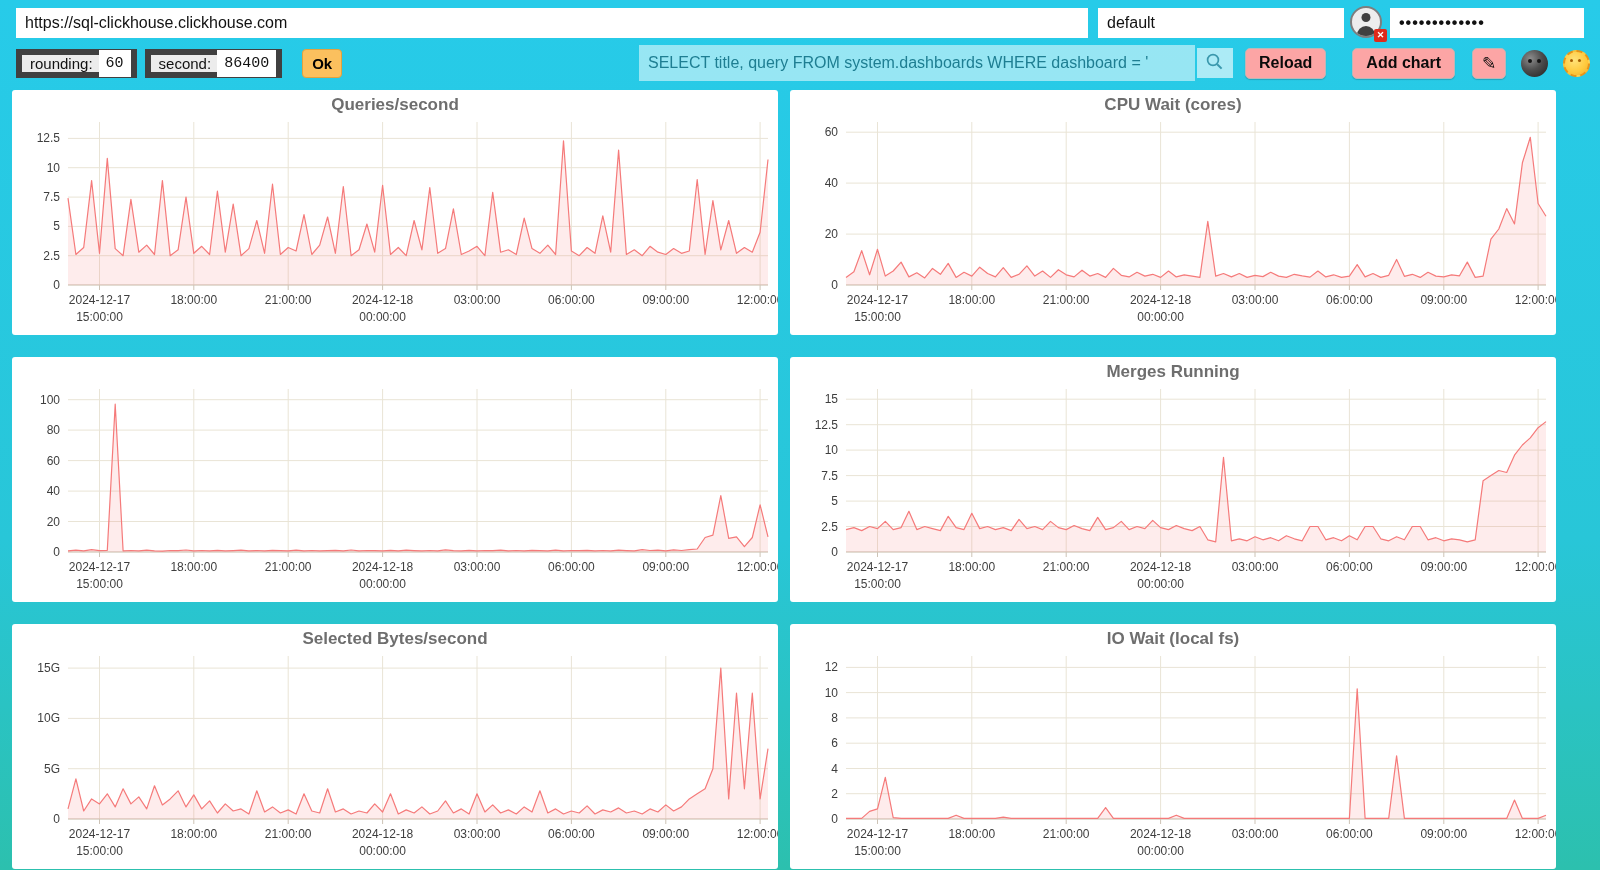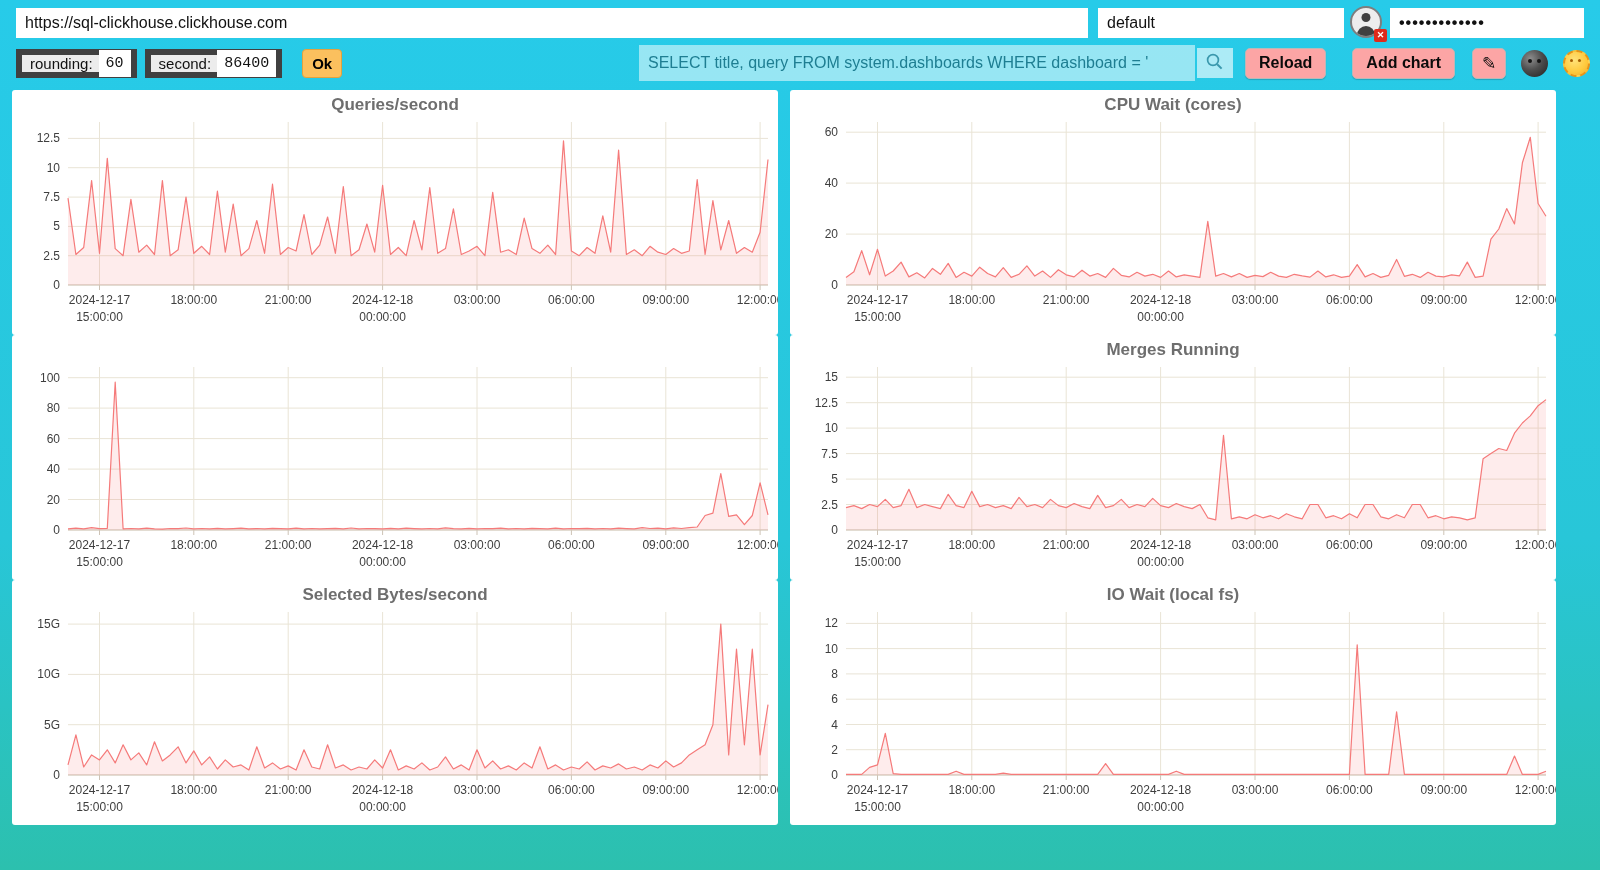--- a/index.html
+++ b/index.html
@@ -47,21 +47,21 @@
   .reload-btn { margin-left:12px; }
   .add-btn { margin-left:26px; }
   .edit-btn { margin-left:17px; width:34px; padding:0; font-size:17px; font-weight:400; }
   .emoji { width:27px; height:27px; border-radius:50%; margin-left:15px; cursor:pointer; position:relative; }
   .moon { background: radial-gradient(circle at 35% 32%, #8d8d8d 0%, #4e4e4e 45%, #1f1f1f 100%); }
   .moon:before { content:""; position:absolute; left:7px; top:9px; width:4px; height:4px; border-radius:50%; background:#151515; box-shadow:9px 0 0 #151515; }
   .sun { background: radial-gradient(circle at 40% 35%, #ffe27a 0%, #ffc93c 60%, #f2a92c 100%); border:2px dashed #e89418; }
   .sun:before { content:""; position:absolute; left:5px; top:7px; width:3px; height:3px; border-radius:50%; background:#a65d00; box-shadow:8px 0 0 #a65d00; }
 
   
-  .grid { display:grid; grid-template-columns:766px 766px; grid-auto-rows:245px; gap:0 12px; padding:12px 0 0 12px; }
+  .grid { display:grid; grid-template-columns:766px 766px; grid-auto-rows:245px; gap:22px 12px; padding:12px 0 0 12px; }
   .card { background:#fff; border-radius:3px; position:relative; }
   .card .title { position:absolute; top:5px; left:0; width:100%; text-align:center; font-weight:700; font-size:17px; color:#6e6e6e; }
   .card svg { position:absolute; left:0; top:0; }
   .tick { font-size:12px; fill:#3e3e3e; font-family:"Liberation Sans", sans-serif; }
 </style>
 </head>
 <body>
 
 <div class="row1">
   <input class="tbox url-box" value="https://sql-clickhouse.clickhouse.com" style="">

